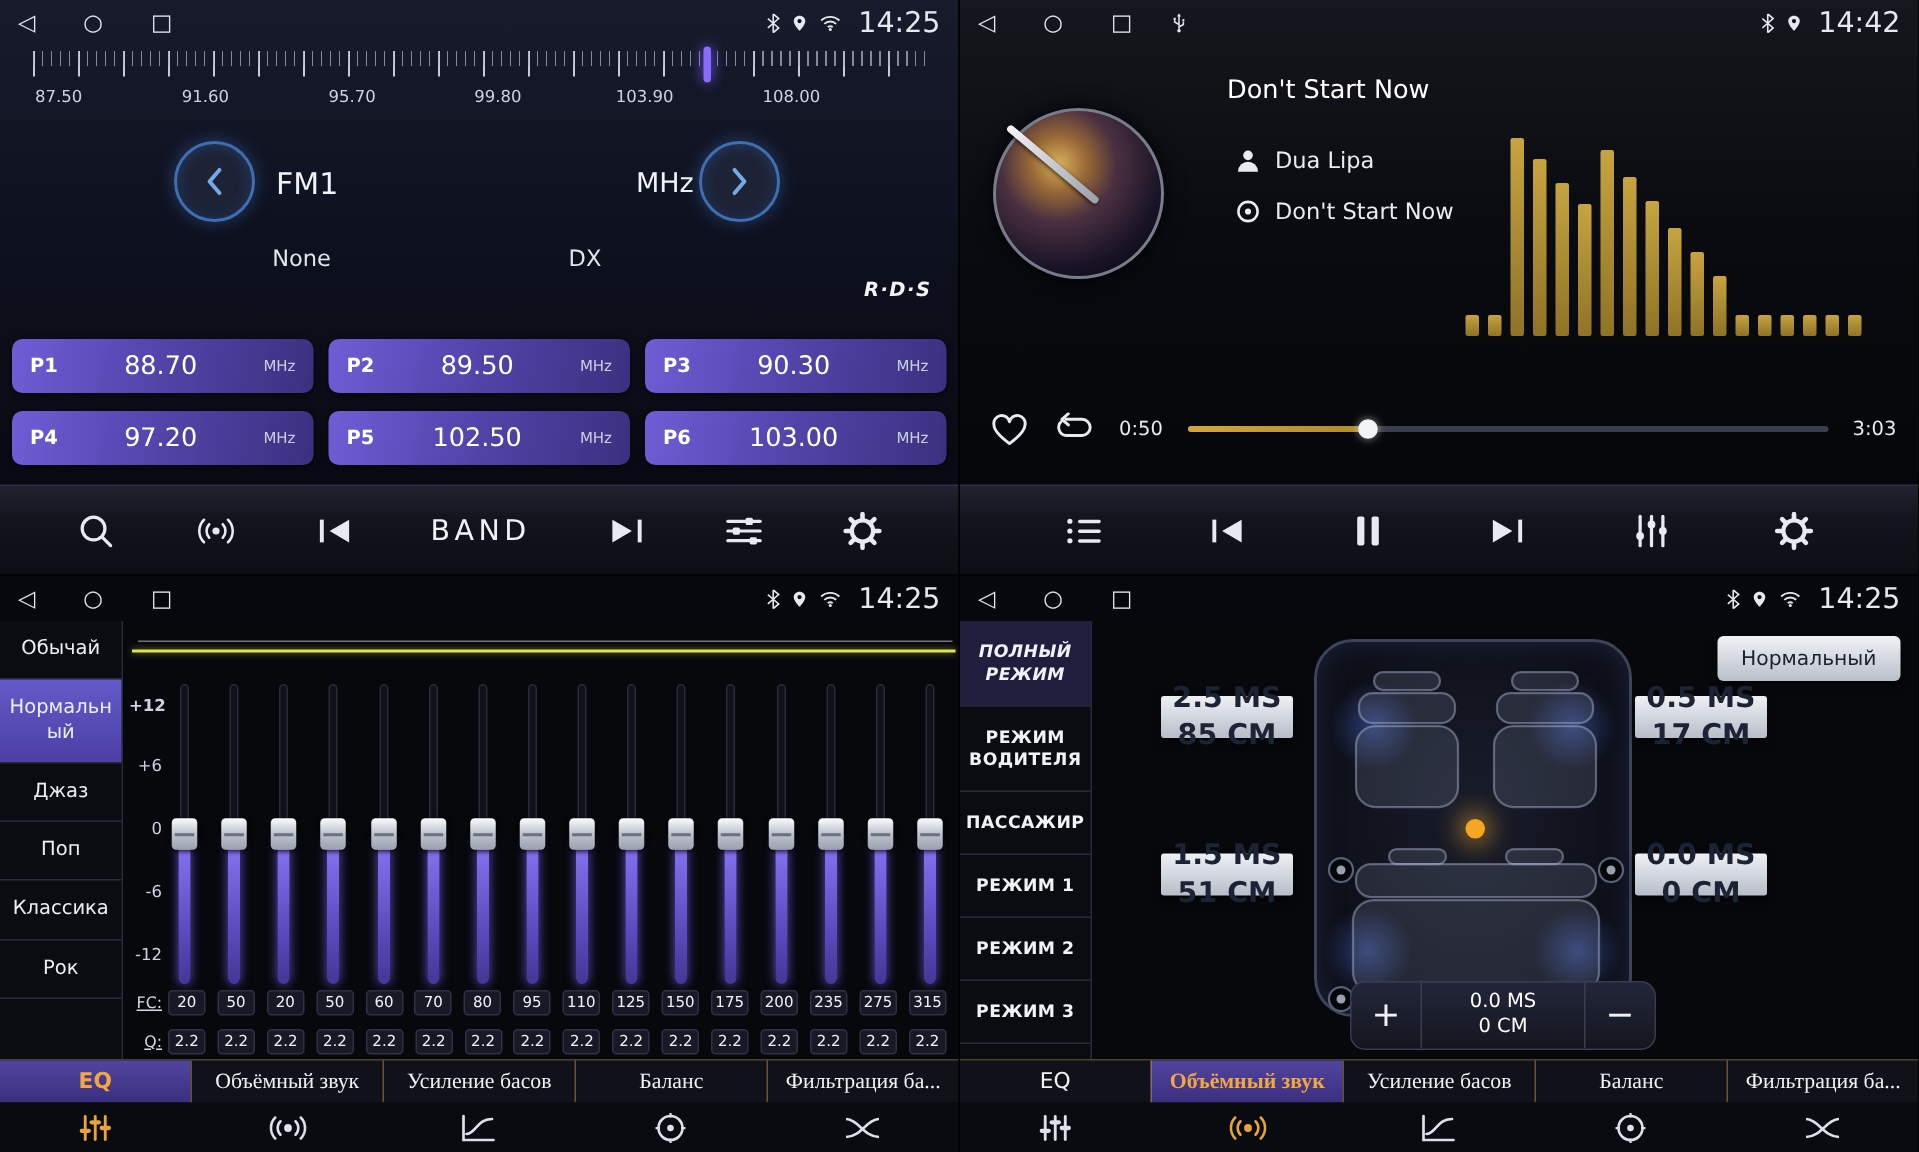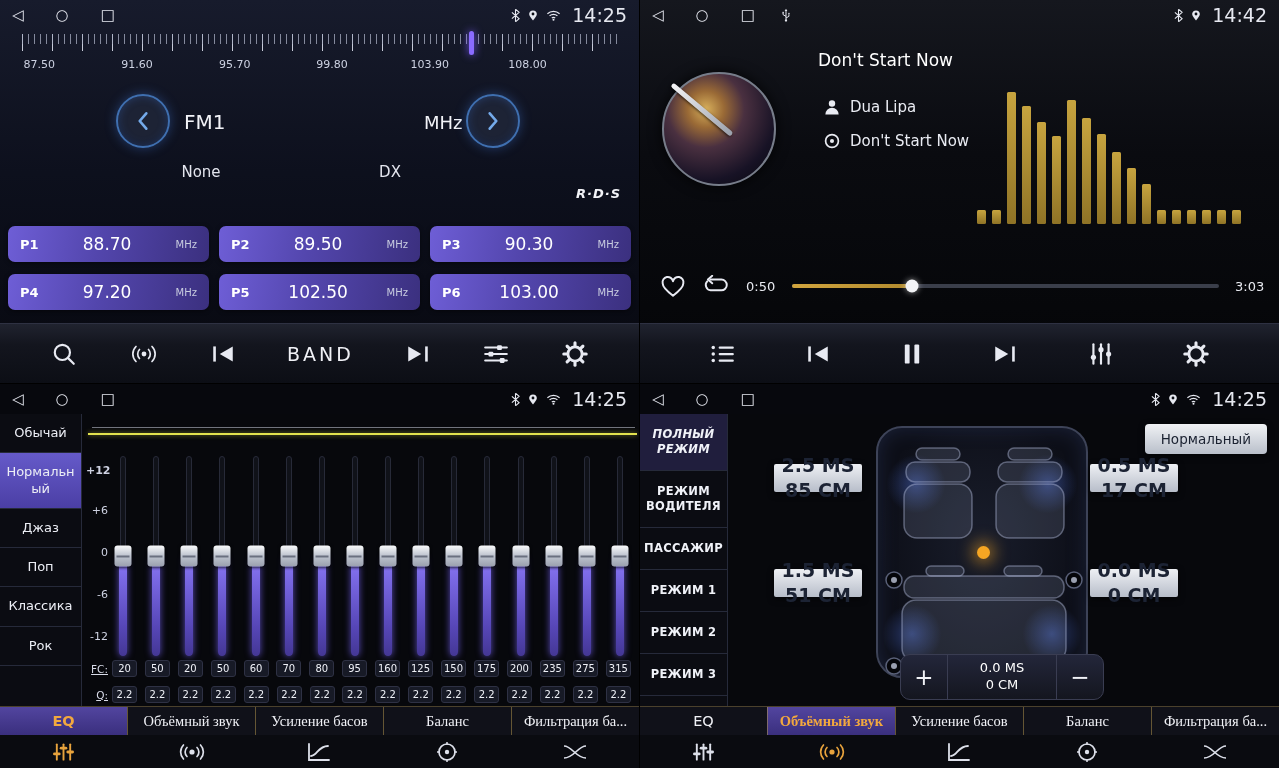--- a/index.html
+++ b/index.html
@@ -532,21 +532,21 @@
           <span class="row-label">FC:</span>
           <div class="row-boxes">
               <div class="fq-box">20</div>
               <div class="fq-box">50</div>
               <div class="fq-box">20</div>
               <div class="fq-box">50</div>
               <div class="fq-box">60</div>
               <div class="fq-box">70</div>
               <div class="fq-box">80</div>
               <div class="fq-box">95</div>
-              <div class="fq-box">160</div>
+              <div class="fq-box">110</div>
               <div class="fq-box">125</div>
               <div class="fq-box">150</div>
               <div class="fq-box">175</div>
               <div class="fq-box">200</div>
               <div class="fq-box">235</div>
               <div class="fq-box">275</div>
               <div class="fq-box">315</div>
             </div>
         </div>
         <div class="freq-row q-row">

